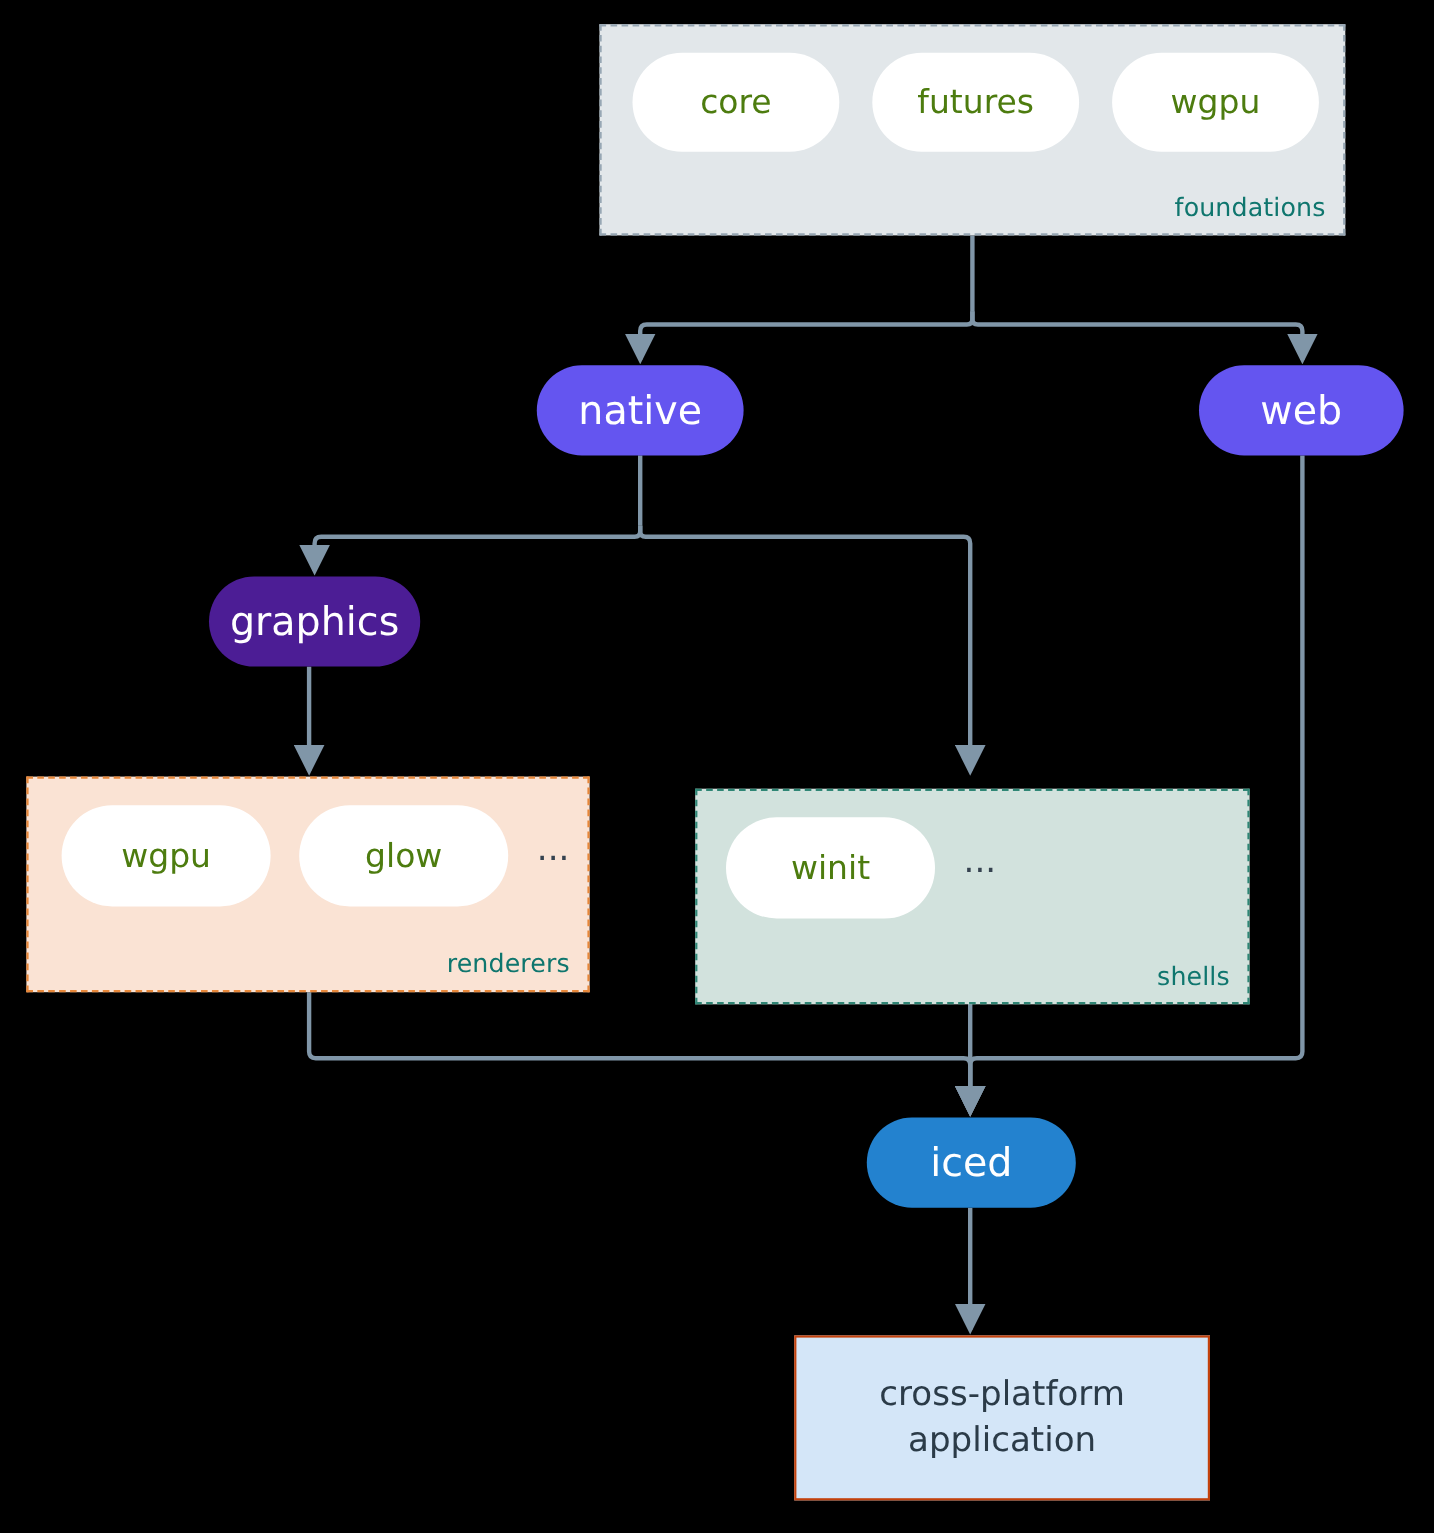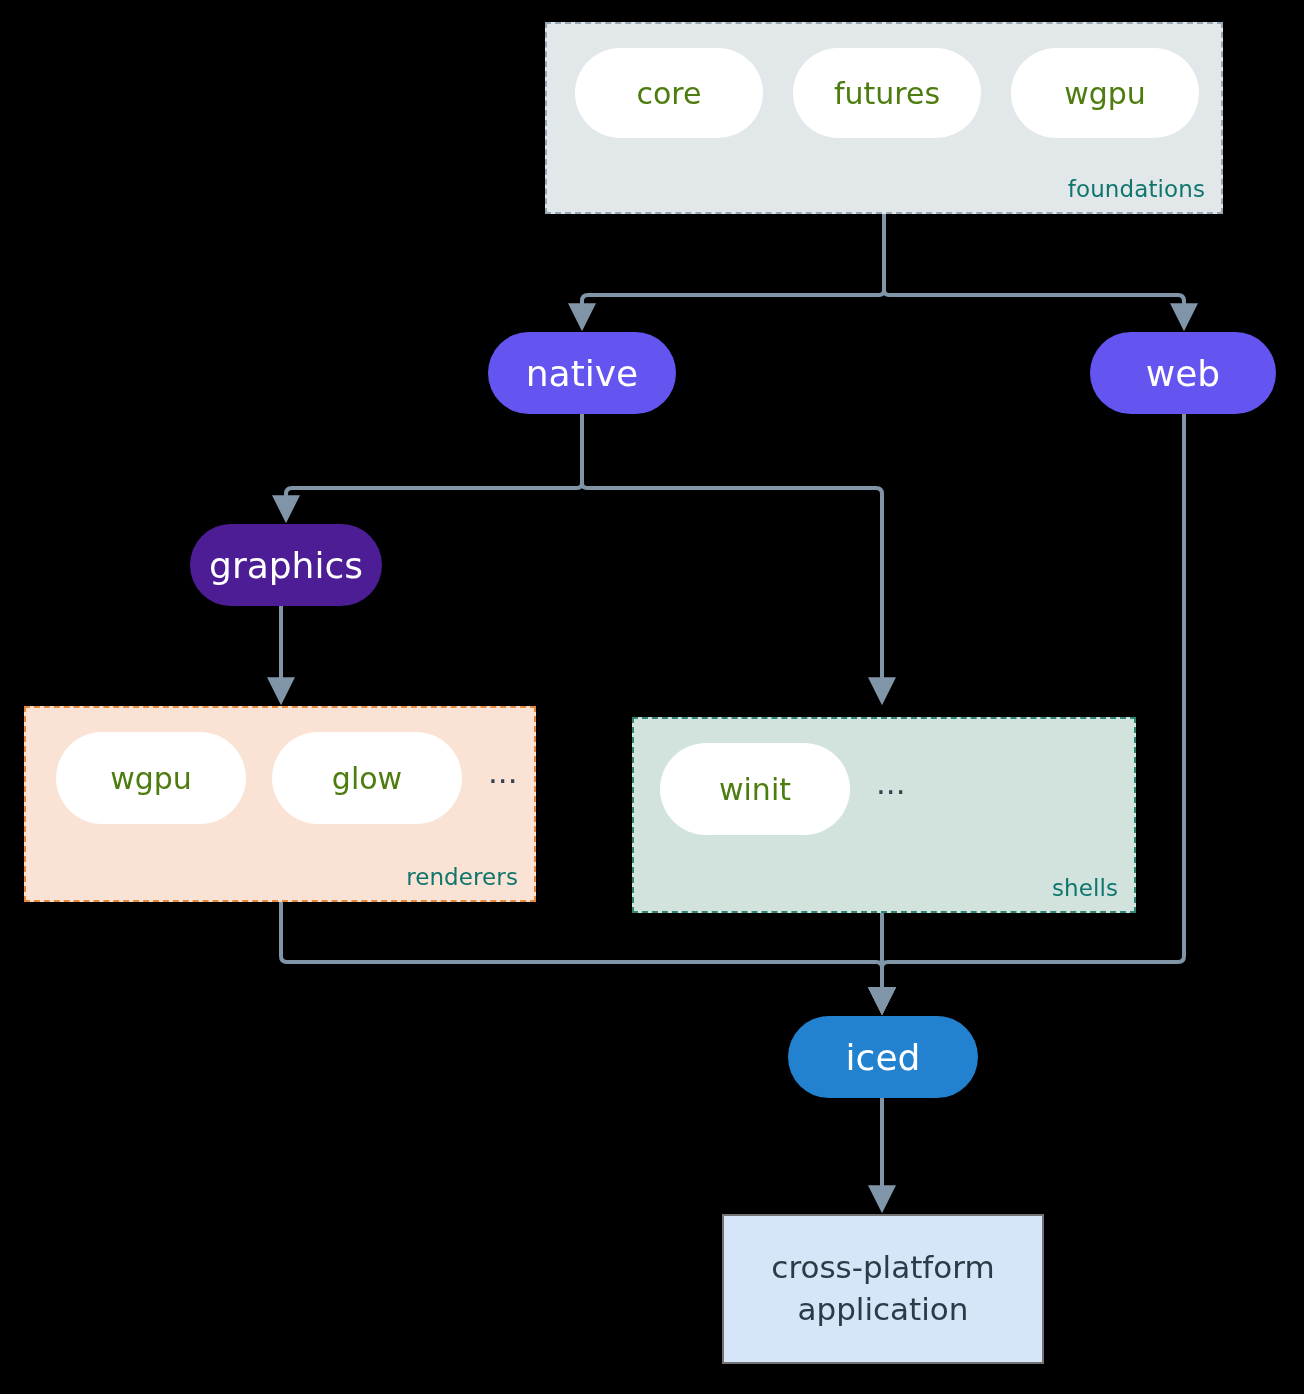--- a/index.html
+++ b/index.html
@@ -109,23 +109,23 @@
   #shells-pills .pill { width: 190px; height: 92px; }
 
   
   #node-native   { left: 488px;  top: 332px;  width: 188px; height: 82px;  background: #6455f0; }
   #node-web      { left: 1090px; top: 332px;  width: 186px; height: 82px;  background: #6455f0; }
   #node-graphics { left: 190px;  top: 524px;  width: 192px; height: 82px;  background: #4c1d95; }
   #node-iced     { left: 788px;  top: 1016px; width: 190px; height: 82px;  background: #2382cf; }
 
   
   #node-app {
-    left: 722px; top: 1214px; width: 322px; height: 150px;
+    left: 722px; top: 1214px; width: 378px; height: 150px;
     background: #d4e6f8;
-    border: 2px solid #737373;
+    border: 2px solid #c2410c;
   }
 </style>
 </head>
 <body>
 
 <div id="canvas">
 
   <svg id="edges" viewBox="0 0 1304 1394" width="1304" height="1394" xmlns="http://www.w3.org/2000/svg">
     <defs>
       <marker id="arrow" viewBox="0 0 10 10" refX="8.5" refY="5" markerWidth="7" markerHeight="7" orient="auto-start-reverse">

